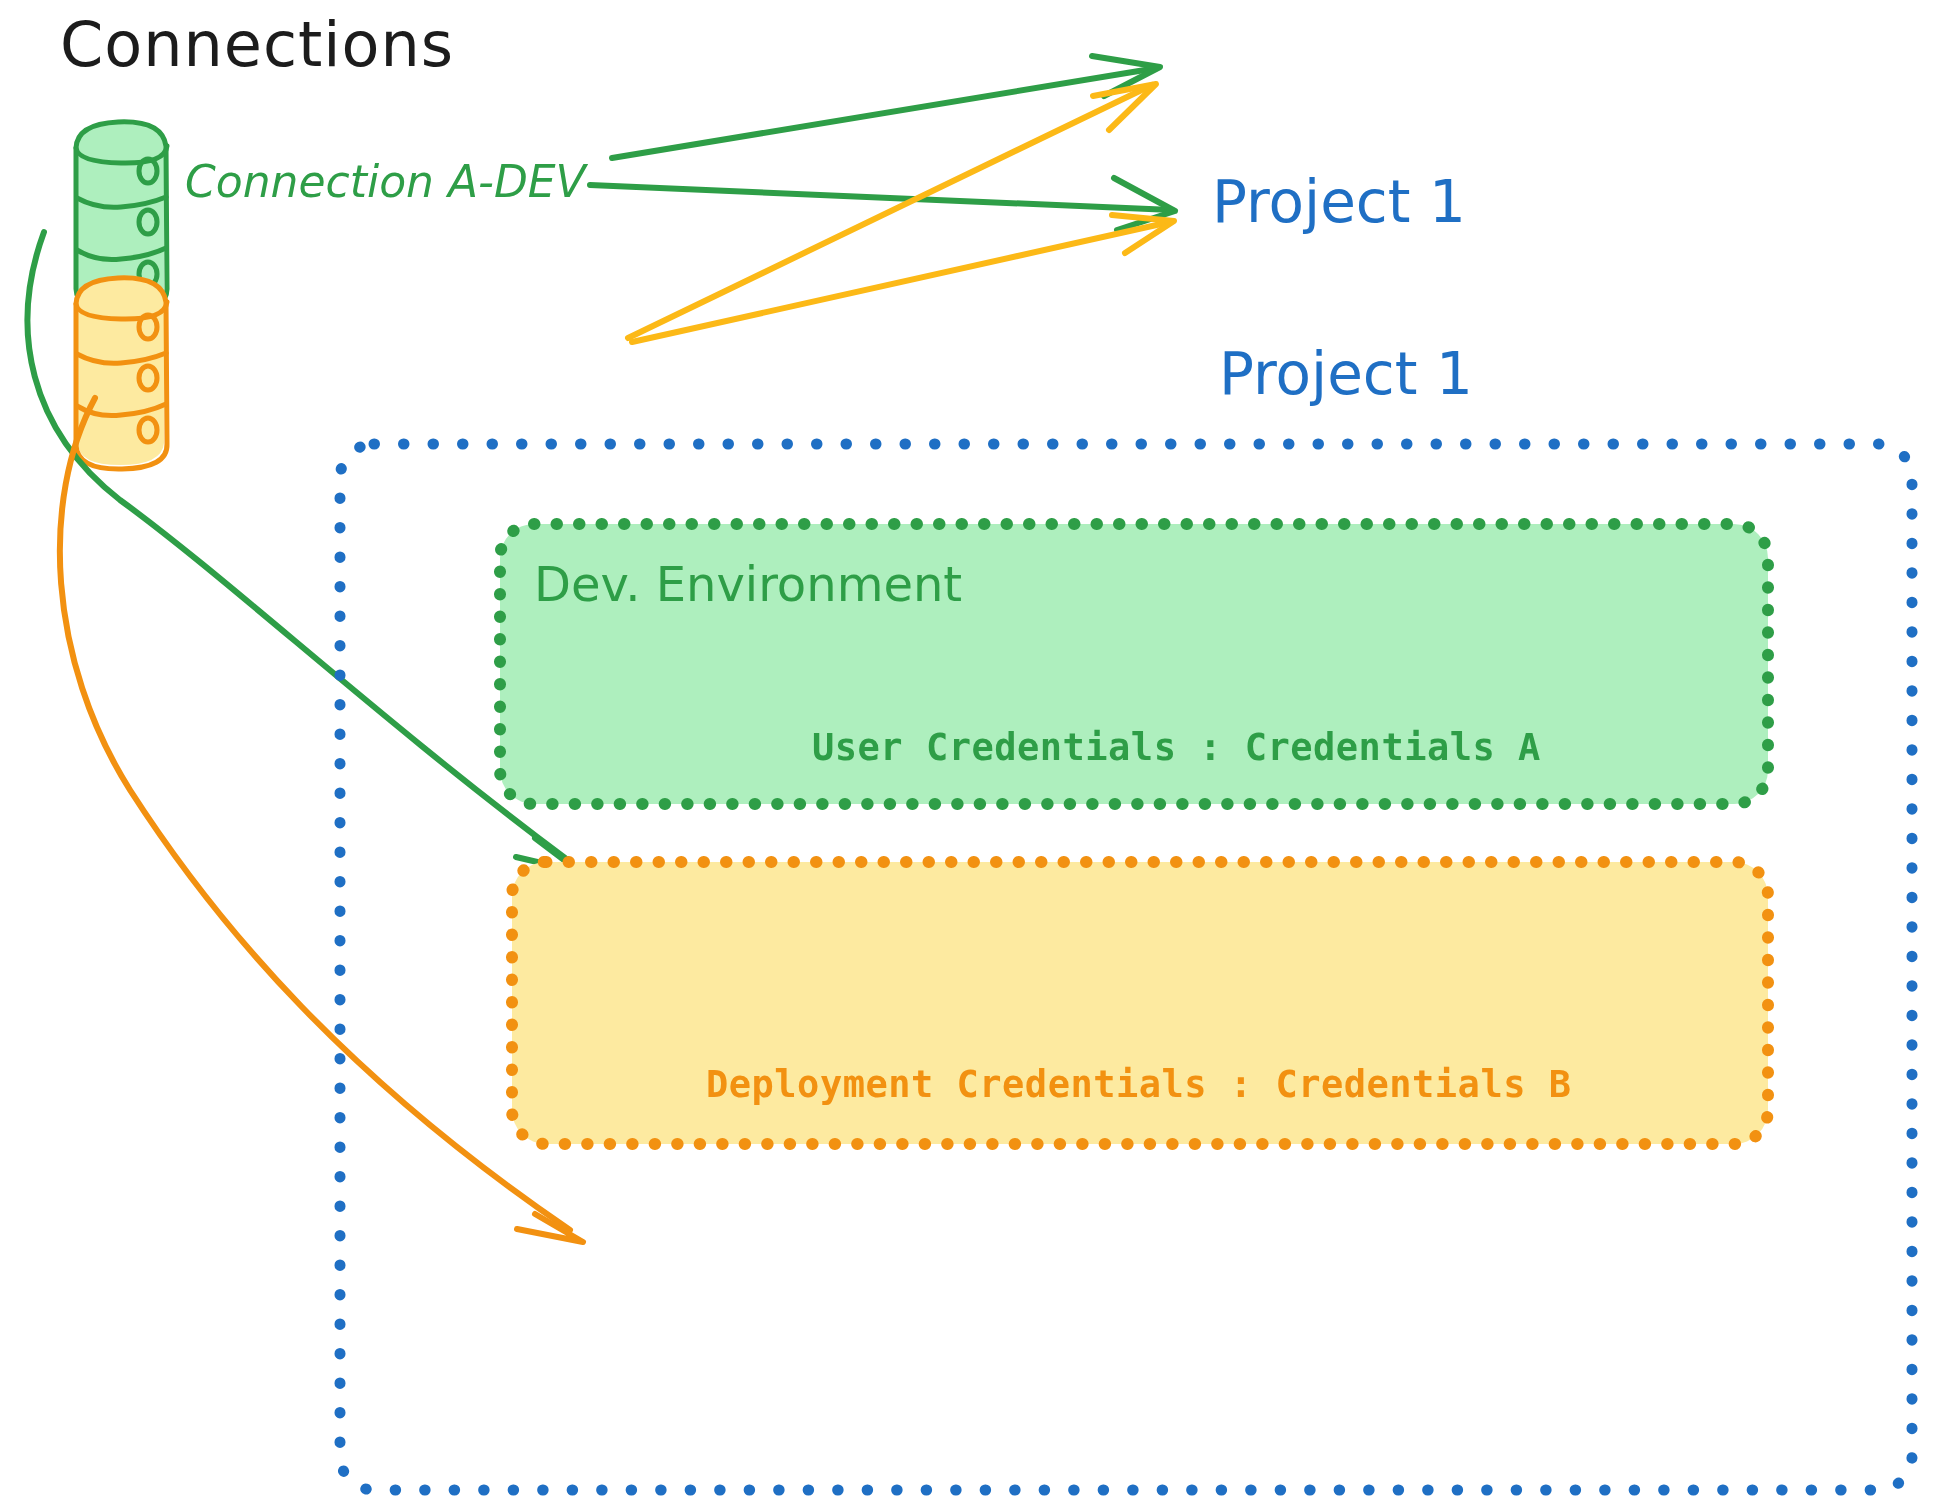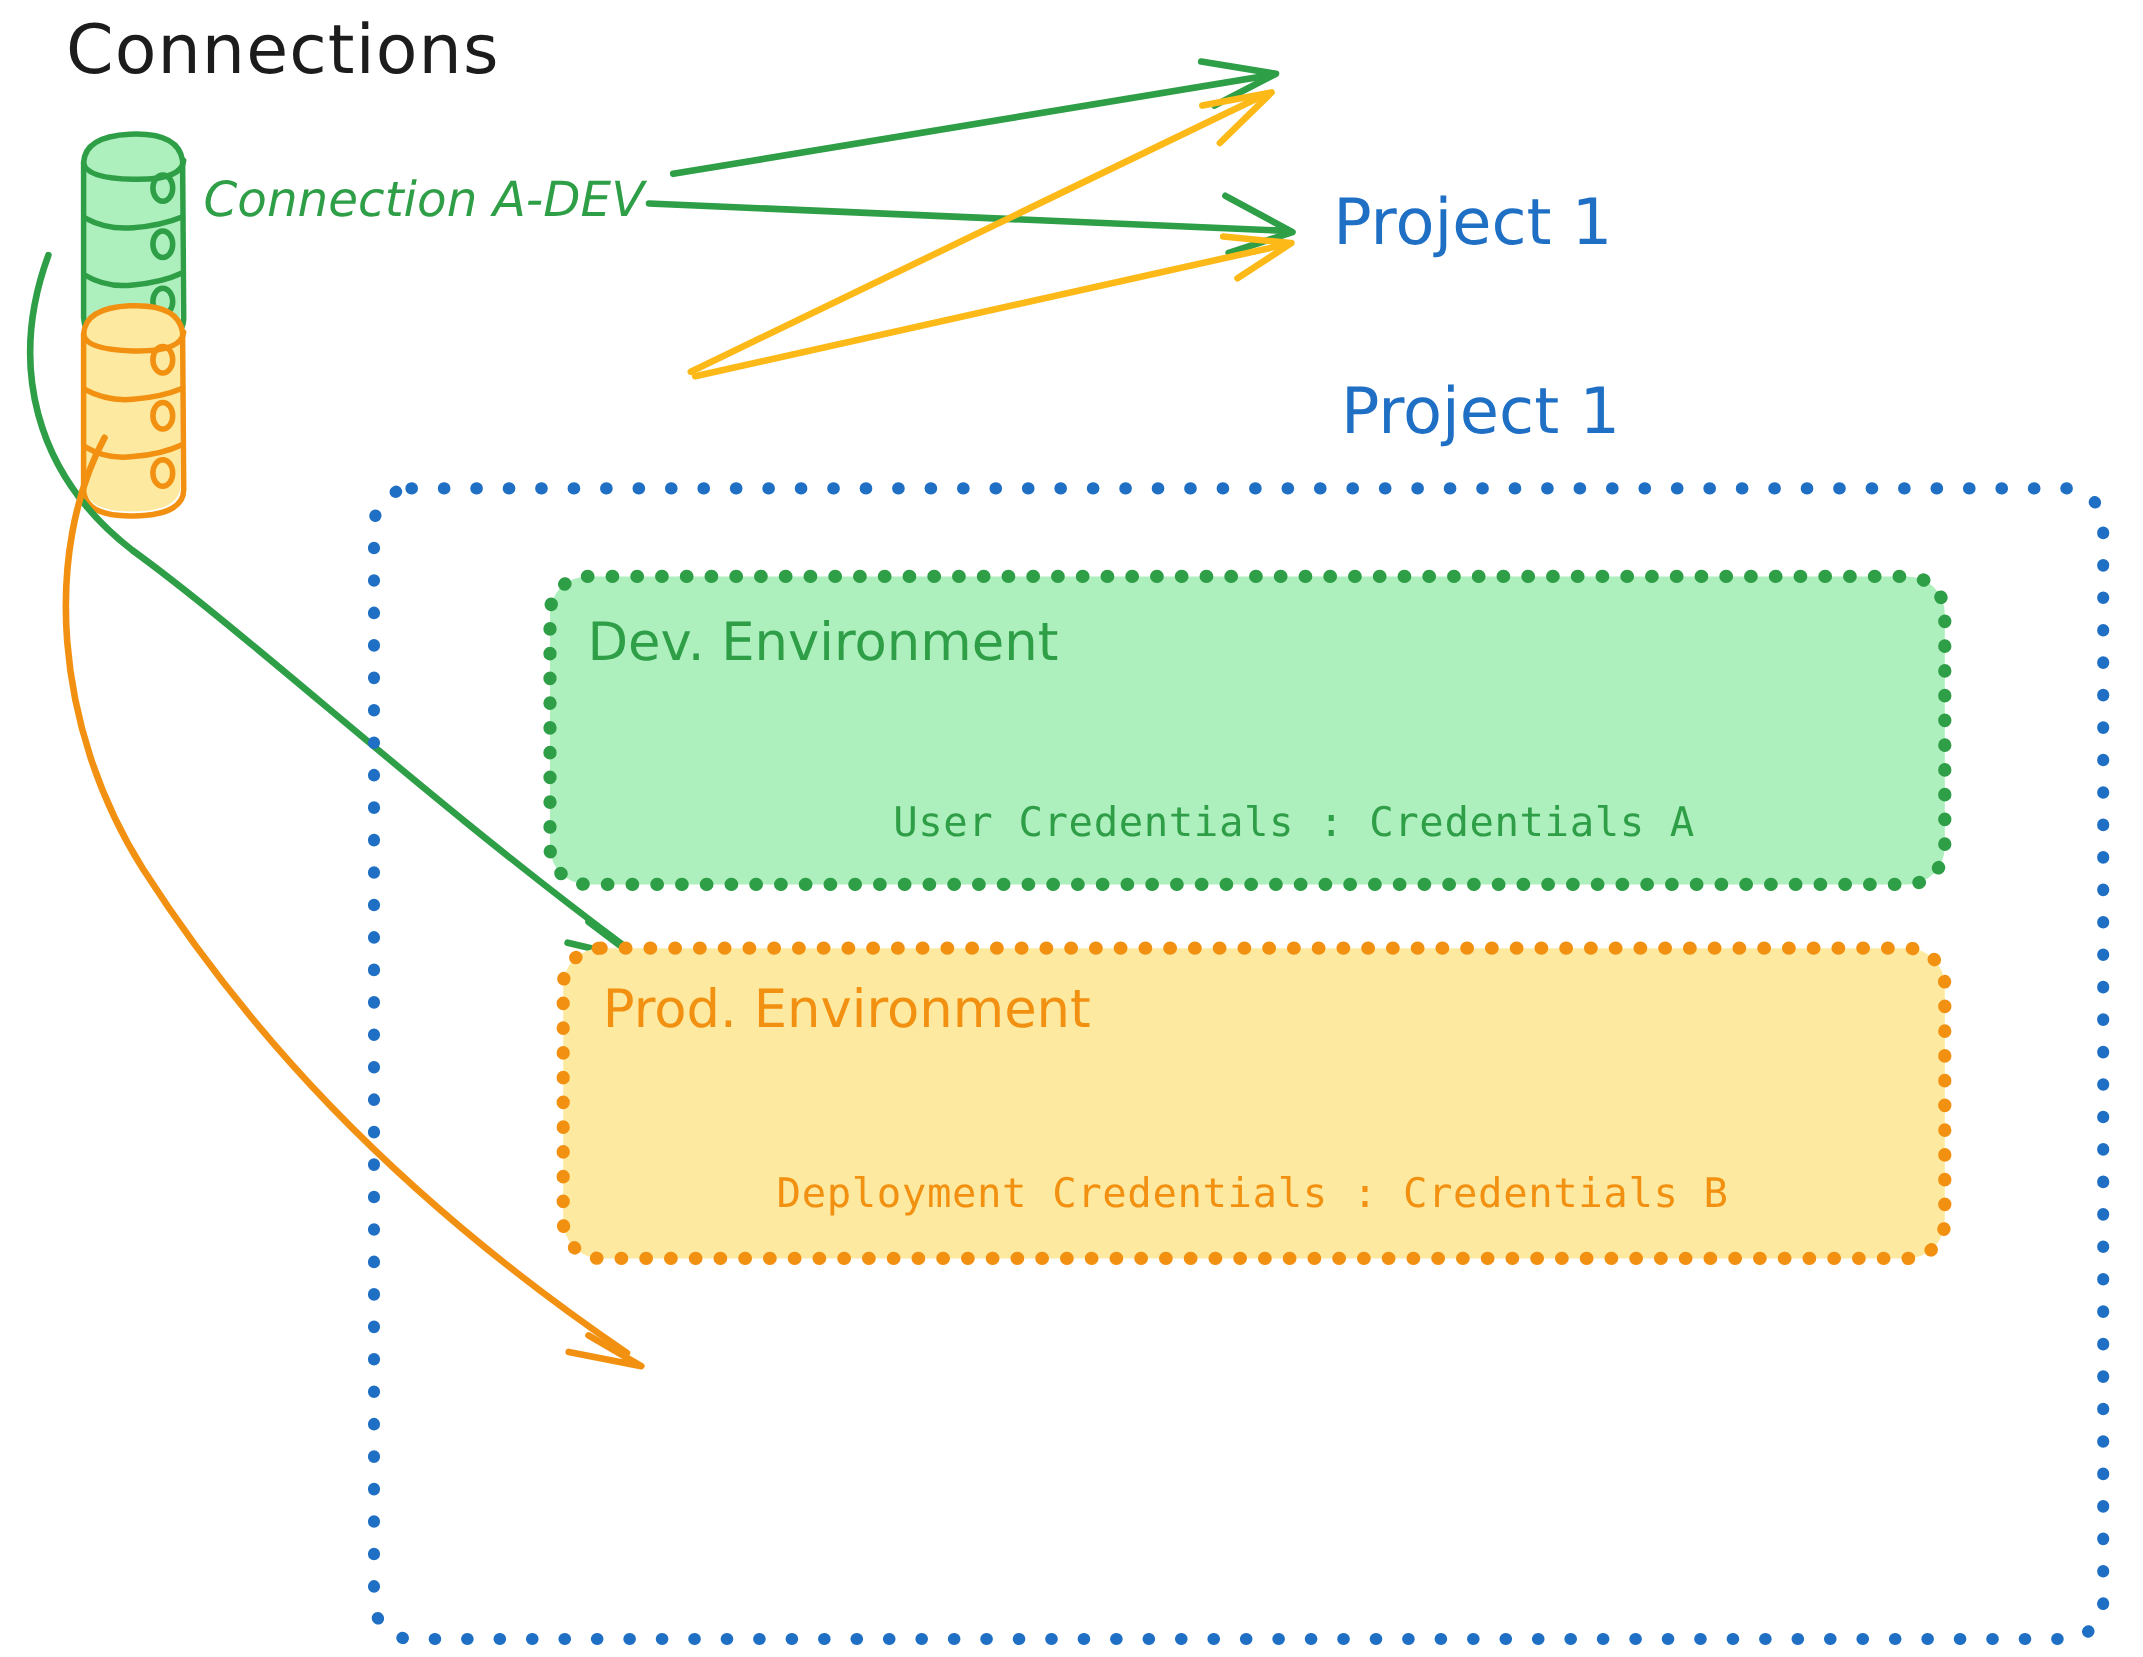--- a/index.html
+++ b/index.html
@@ -3,21 +3,21 @@
 <meta charset="utf-8">
 <style>
   html,body{margin:0;padding:0;background:#ffffff;}
   body{
     font-family:"DejaVu Sans", sans-serif;
     width:1948px;height:1506px;overflow:hidden;position:relative;
   }
   #stage{position:relative;width:1948px;height:1262px;background:#fff;}
   svg.layer{position:absolute;left:0;top:0;width:1948px;height:1506px;}
   .hand{font-family:"DejaVu Sans", sans-serif;font-weight:400;}
-  .mono{font-family:"DejaVu Sans Mono", monospace;}
+  .mono{font-family:"DejaVu Sans Mono", monospace;font-weight:bold;}
 
   .lbl{position:absolute;white-space:nowrap;}
 
   #title{
     left:60px;top:8px;font-size:62px;color:#1c1c1c;letter-spacing:1px;
   }
   #conn-a-label{left:185px;top:156px;font-size:44px;color:#2e9e47;font-style:italic;}
   #conn-b-label{left:177px;top:305px;font-size:52px;color:#f29111;}
 
   .proj{color:#1f6fc4;font-size:58px;}
@@ -106,17 +106,16 @@
 
 
   <div class="lbl hand proj" id="proj2">Project 1</div>
 
   <div class="lbl hand proj" id="proj1">Project 1</div>
 
   <div class="envtitle hand" id="dev-title">Dev. Environment</div>
 
   <div class="creds mono" id="dev-creds">User Credentials : Credentials A</div>
 
-  <div class="envtitle hand" id="prod-title">Prod. Environment</div>
 
   <div class="creds mono" id="prod-creds">Deployment Credentials : Credentials B</div>
 
 </div>
 
 </body></html>

